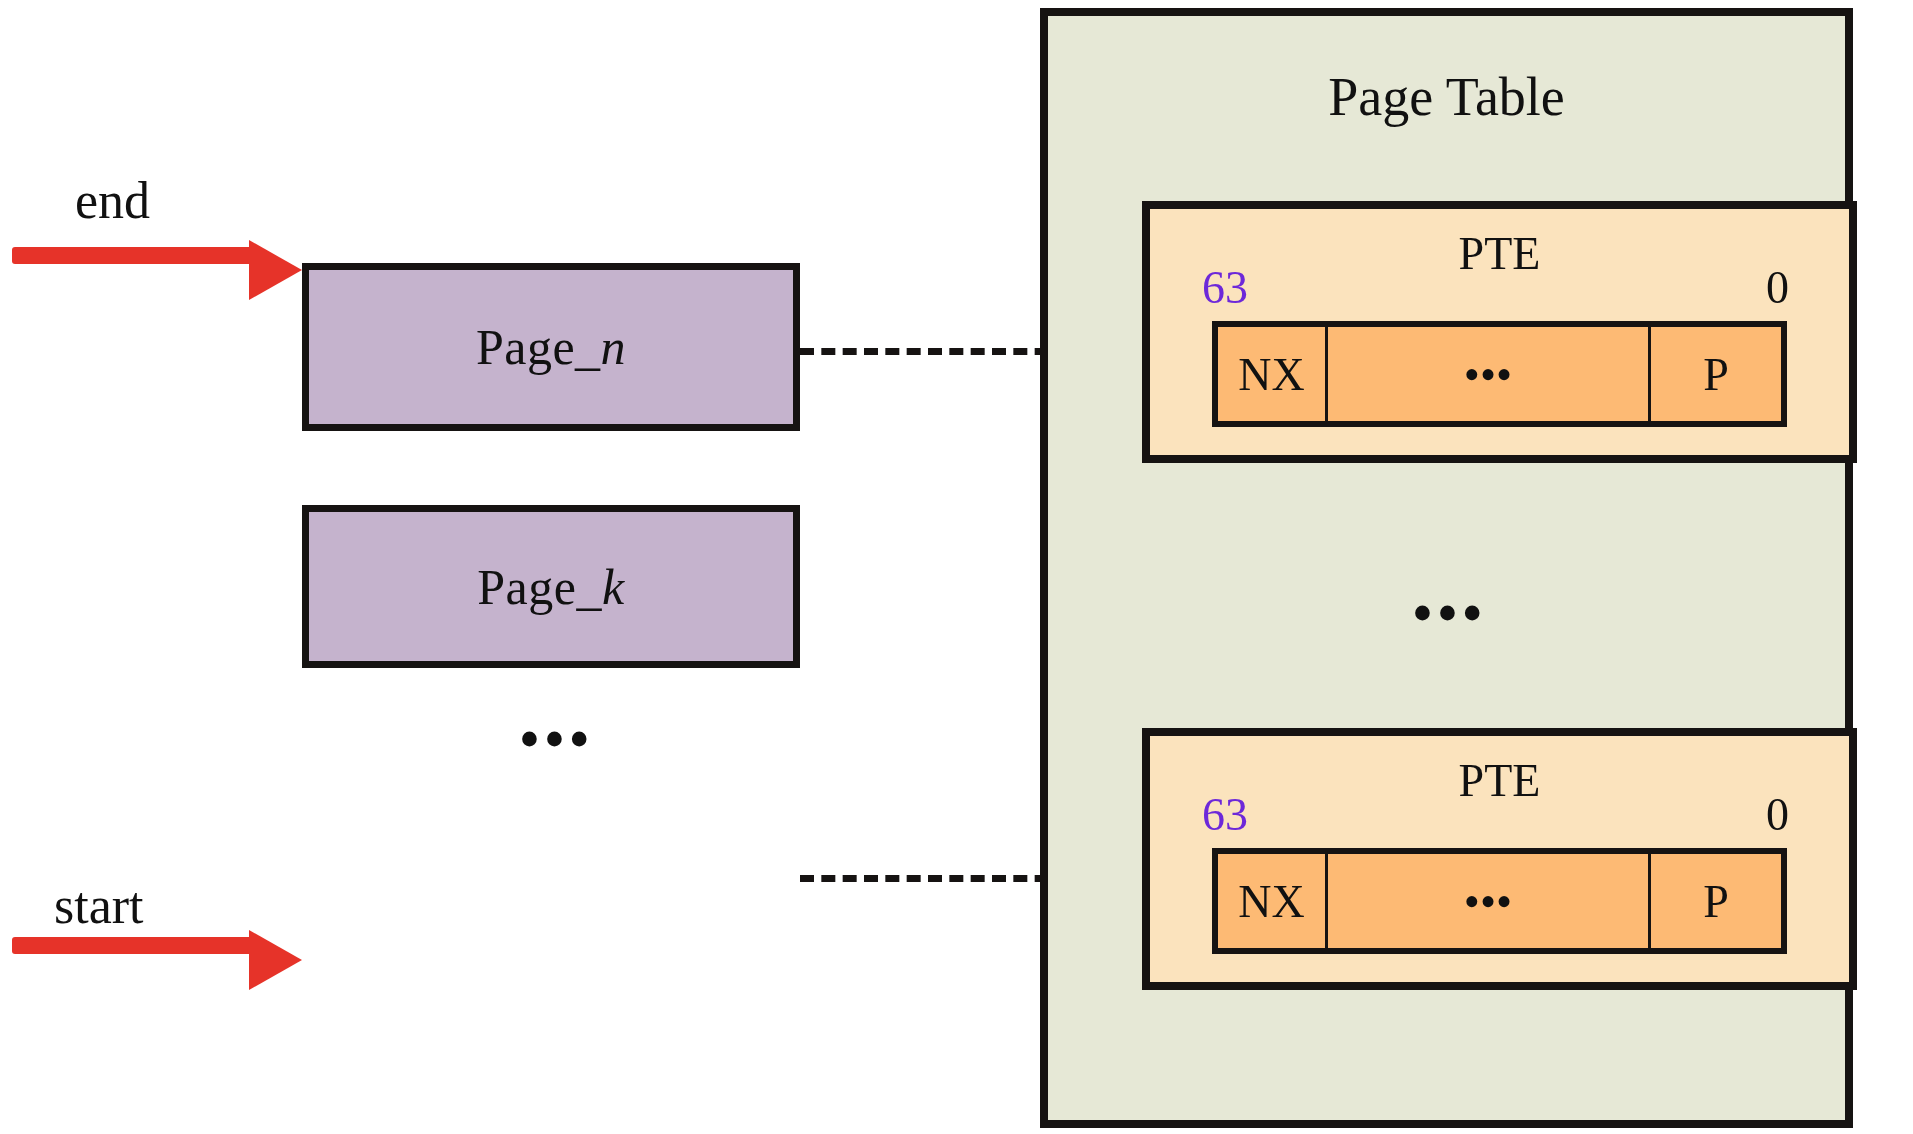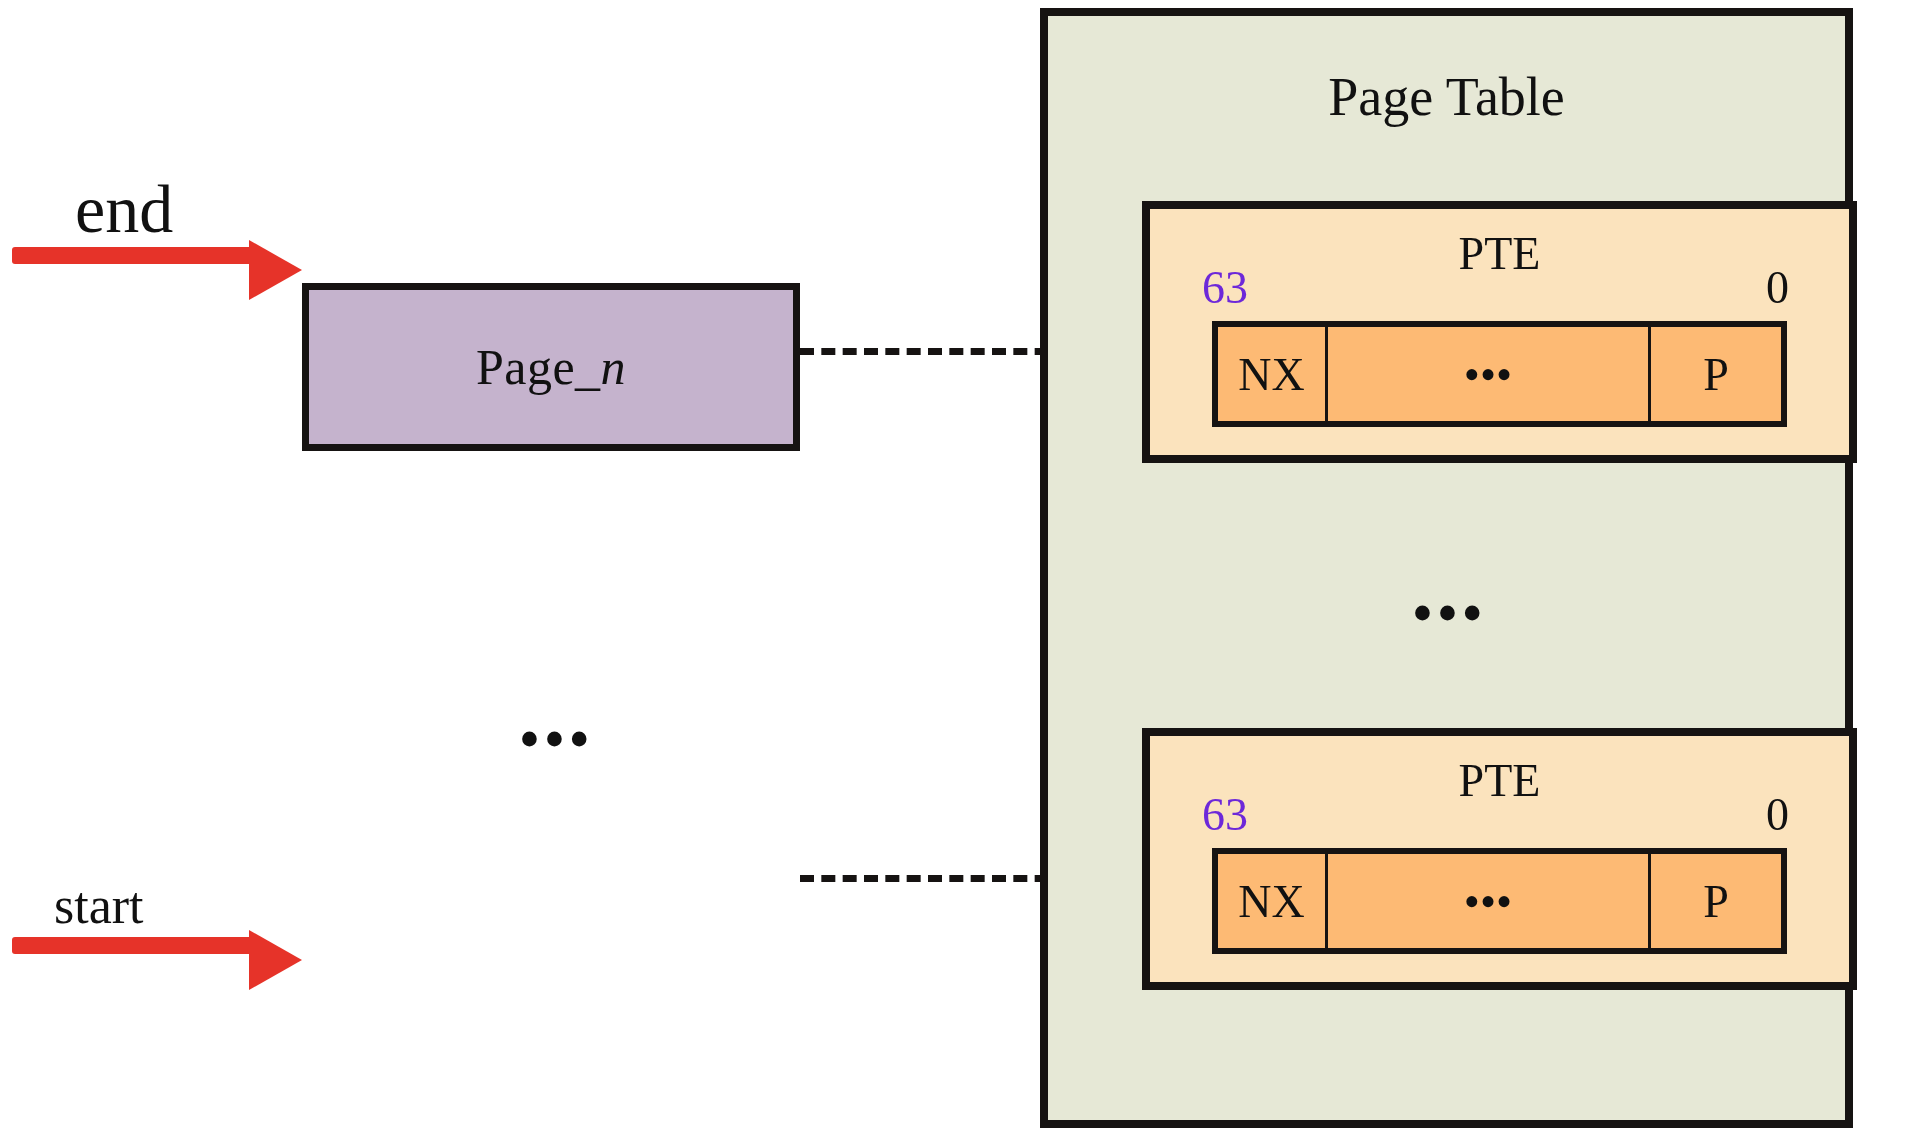--- a/index.html
+++ b/index.html
@@ -28,21 +28,20 @@
 
   
   .page-box {
     position: absolute;
     background: #c5b3cd;
     border: 7px solid #161312;
     box-sizing: border-box;
     display: flex;
     align-items: center;
     justify-content: center;
-    margin-top: 20px;
   }
   .page-box-label {
     font-size: 50px;
     color: #111111;
     letter-spacing: .5px;
   }
   .page-box-label .it {
     font-style: italic;
   }
 
@@ -160,36 +159,41 @@
     color: #111111;
     font-weight: bold;
     line-height: 1;
   }
 </style>
 </head>
 <body>
 
 <div id="canvas">
 
-  <div class="lbl" style="left:75px; top:175px; font-size:68px;text-align:right;">end</div>
+  <div class="lbl" style="left:75px; top:175px; font-size:52px;text-align:right;">end</div>
 
   <div class="red-arrow" style="left:12px; top:240px; width:290px;">
     <div class="shaft" style="width:240px;"></div>
     <div class="head" style="left:237px;"></div>
   </div>
 
   <div class="page-box" style="left:302px; top:263px; width:498px; height:168px;">
     <span class="page-box-label">
       <span>Page_</span><span class="it">n</span>
     </span>
   </div>
 
   <div class="dash-line" style="left:800px; top:348px; width:270px;"></div>
   <div class="dash-head" style="left:1052px; top:324px;"></div>
 
+  <div class="page-box" style="left:302px; top:505px; width:498px; height:163px;">
+    <span class="page-box-label">
+      <span>Page_</span><span class="it">k</span>
+    </span>
+  </div>
 
   <div class="ellipsis" style="left:520px; top:712px;">•••</div>
 
 
   <div class="dash-line" style="left:800px; top:875px; width:270px;"></div>
   <div class="dash-head" style="left:1052px; top:851px;"></div>
 
   <div class="lbl" style="left:54px; top:880px; font-size:52px;">start</div>
 
   <div class="red-arrow" style="left:12px; top:930px; width:290px;">

